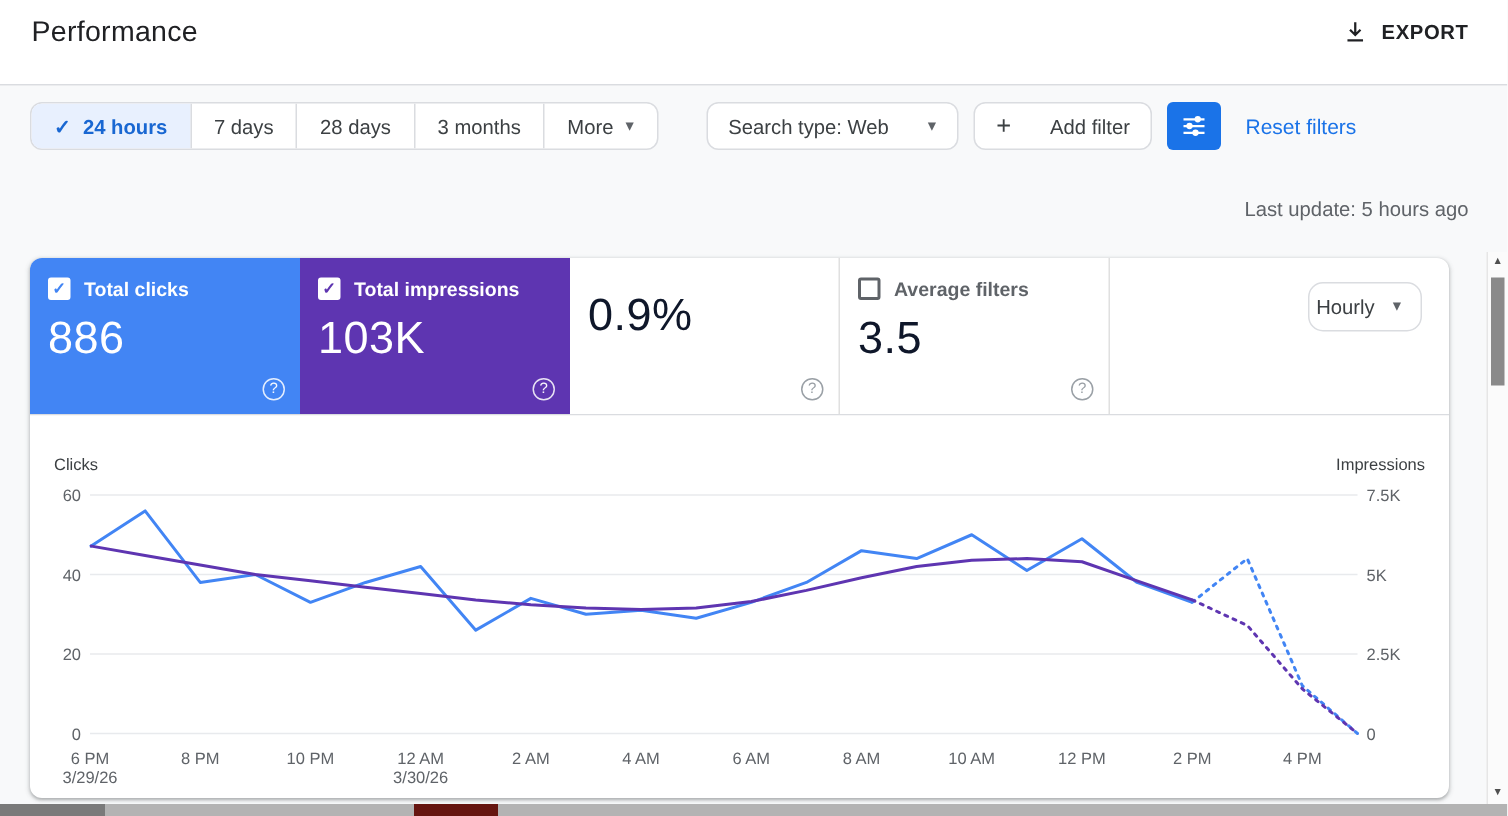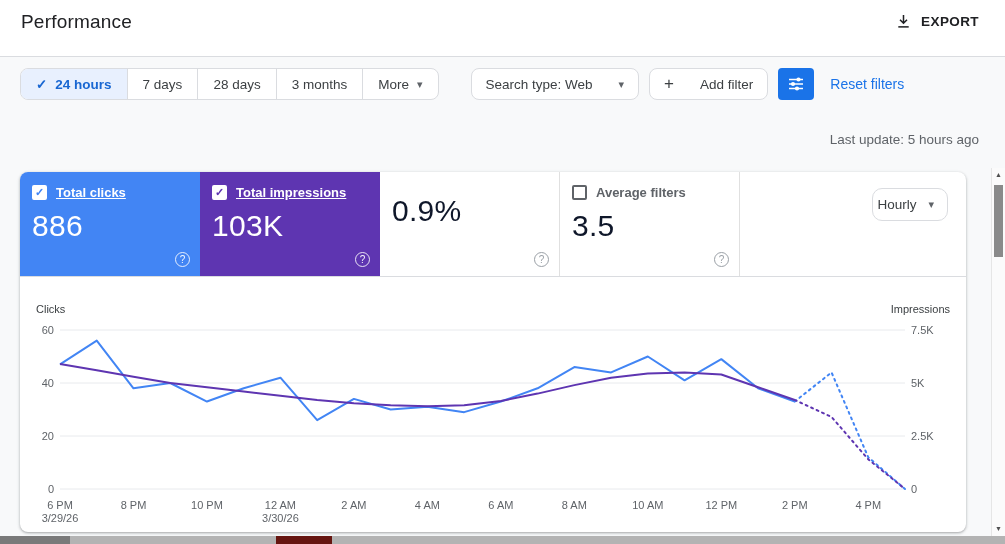--- a/index.html
+++ b/index.html
@@ -43,21 +43,21 @@
   .metrics-row { display:flex; height:105px; border-bottom:1px solid #dadce0;
                  border-radius:8px 8px 0 0; overflow:hidden; }
   .metric { width:180px; padding:13px 12px; position:relative; cursor:pointer; background:#fff; }
   .metric.divider { border-right:1px solid #e0e0e0; }
   .mrow { display:flex; align-items:center; gap:9px; }
   .cb { width:15px; height:15px; border:2px solid #5f6368; border-radius:2px; display:flex;
         align-items:center; justify-content:center; font-size:11px; font-weight:700; color:transparent;
         flex:0 0 auto; background:transparent; }
   .cb.checked { background:#fff; border-color:#fff; }
   .mlabel { font-size:13px; font-weight:700; color:#5f6368; }
-  .metric.colored .mlabel { color:#fff;text-decoration:underline; }
+  .metric.colored .mlabel { color:#fff; }
   .mvalue { margin-top:9px; font-size:30px; font-weight:400; color:#0f172a; letter-spacing:.3px; }
   .metric.colored .mvalue { color:#fff; }
   .help { position:absolute; right:10px; bottom:9px; width:15px; height:15px; border-radius:50%;
           border:1px solid #9aa0a6; color:#9aa0a6; font-size:10px; display:flex; align-items:center;
           justify-content:center; }
   .metric.colored .help { border-color:rgba(255,255,255,.85); color:rgba(255,255,255,.95); }
 
   .hourly { position:absolute; top:16px; right:18px; height:33px; padding:0 13px 0 4px;
             border:1px solid #dadce0; border-radius:10px; display:flex; align-items:center; gap:12px;
             font-size:13.5px; color:#3c4043; background:#fff; cursor:pointer; }

